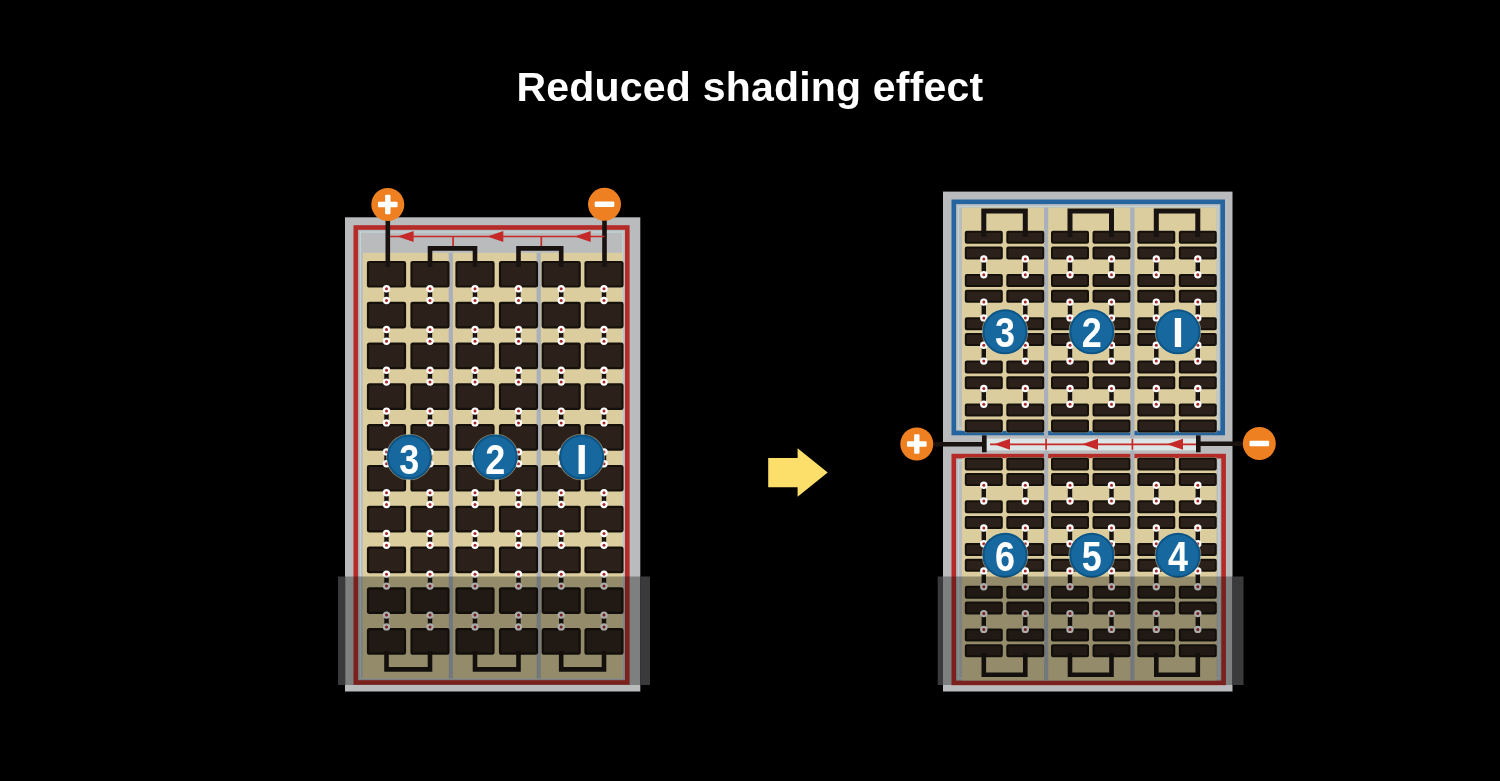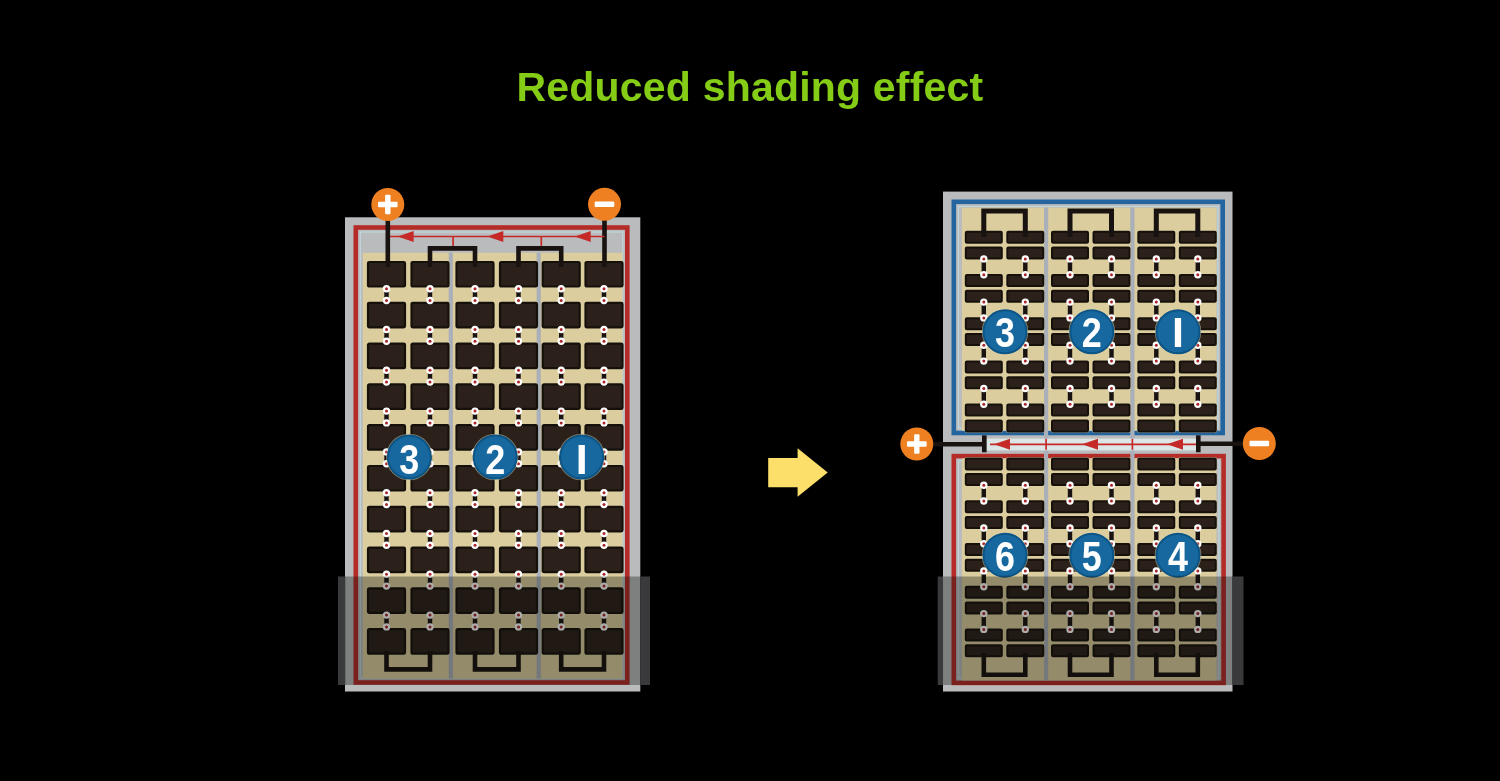--- a/index.html
+++ b/index.html
@@ -1,14 +1,14 @@
 <!DOCTYPE html>
 <html><head><meta charset="utf-8"><style>
 html,body{margin:0;padding:0;background:#000;width:1500px;height:781px;overflow:hidden;}
-.ttl{position:absolute;left:0;top:64px;width:1500px;text-align:center;color:#84cc16;font-family:"Liberation Sans", sans-serif;font-weight:bold;font-size:41px;letter-spacing:0.2px;}
+.ttl{position:absolute;left:0;top:64px;width:1500px;text-align:center;color:#ffffff;font-family:"Liberation Sans", sans-serif;font-weight:bold;font-size:41px;letter-spacing:0.2px;}
 </style></head><body>
 
 <div class="ttl">Reduced shading effect</div>
 <svg width="1500" height="781" viewBox="0 0 1500 781" style="position:absolute;left:0;top:0">
 <defs>
 <g id="ceL">
         <rect x="-1.1" y="-1.1" width="39.2" height="26.7" rx="2" fill="#e8dcae"></rect>
         <rect width="37" height="24.5" rx="1.2" fill="#2b211a" stroke="#16100a" stroke-width="2.2"></rect>
       </g>
 <g id="ceR">

